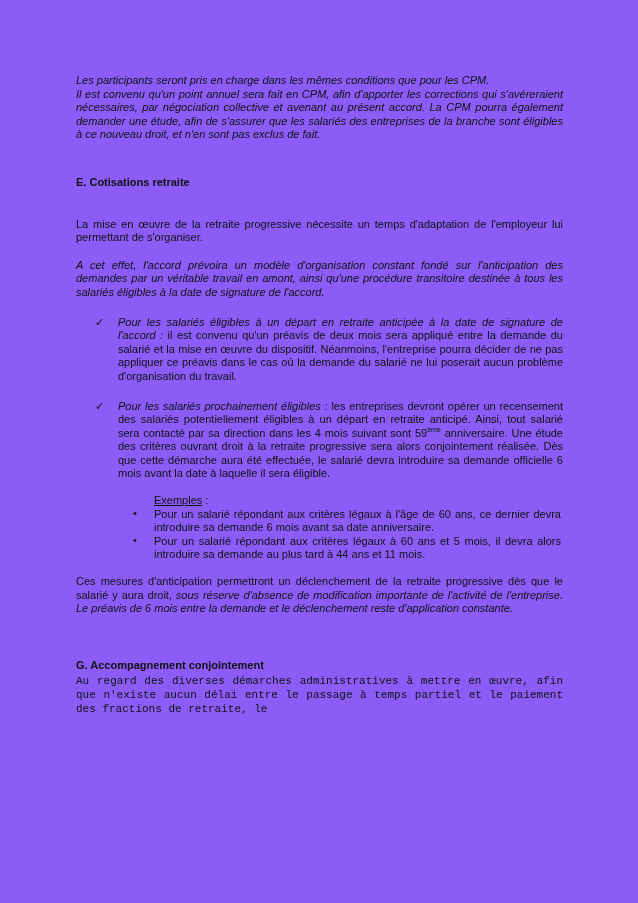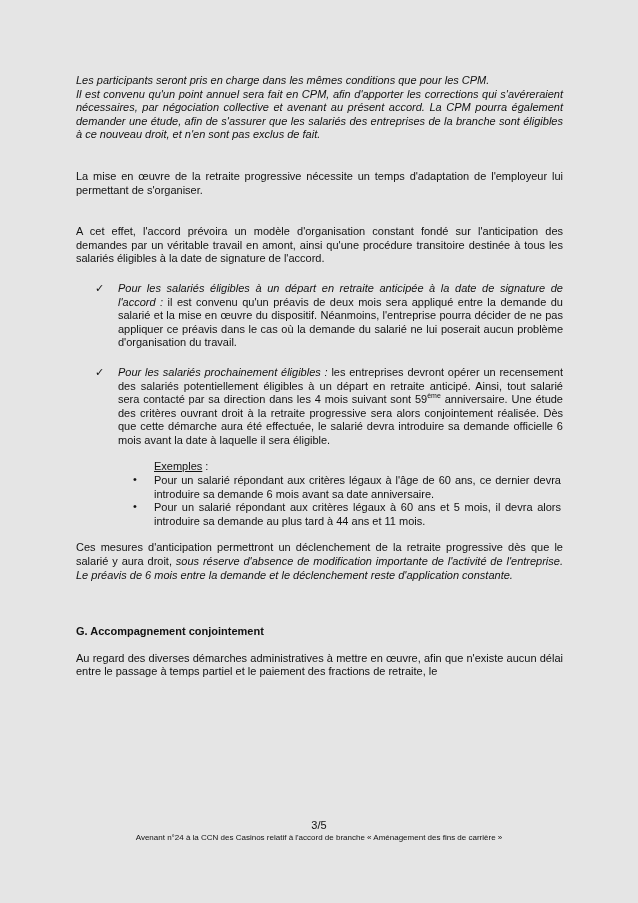--- a/index.html
+++ b/index.html
@@ -11,34 +11,34 @@
     color: #111111;
   }
   .page {
     position: relative;
     width: 638px;
     height: 903px;
     padding: 74px 75px 0 76px;
     font-size: 11px;
     line-height: 13.6px;
     overflow: hidden;
-    background: #e5e5e5;
+    background: #8b5cf6;
   }
   .para { text-align: justify; }
   .italic { font-style: italic; }
   h2 {
     font-size: 11px;
     line-height: 13.6px;
     font-weight: bold;
   }
   .h-e { margin-top: 34px; }
   .p-e { margin-top: 13px; }
   .h-f { margin-top: 21px; }
   .p-f1 { margin-top: 28px; }
-  .p-f2 { margin-top: 28px; }
+  .p-f2 { margin-top: 14px; font-style: italic; }
   .check-item {
     position: relative;
     margin-left: 42px;
     text-align: justify;
   }
   .check-item > .marker {
     position: absolute;
     left: -23px;
     top: 0;
     font-style: normal;
@@ -53,56 +53,53 @@
     margin-right: 2px;
     text-align: justify;
   }
   .ex-item > .marker {
     position: absolute;
     left: -21px;
     top: -1px;
   }
   .p-closing { margin-top: 13px; }
   .h-g { margin-top: 43px; }
-  .p-g { margin-top: 13px; }
+  .p-g { margin-top: 3px; font-family: Liberation Mono, monospace; }
   sup { font-size: 7px; vertical-align: super; line-height: 0; }
   .footer {
     position: absolute;
     left: 0;
     right: 0;
     top: 819px;
     text-align: center;
   }
   .footer .pageno { font-size: 11px; line-height: 13px; }
   .footer .ref { font-size: 8px; line-height: 11px; }
 </style>
 </head>
 <body>
 
 <div class="page">
 
   <p class="para italic"><span>Les participants seront pris en charge dans les mêmes conditions que pour les CPM.</span><br><span>Il est convenu qu'un point annuel sera fait en CPM, afin d'apporter les corrections qui s'avéreraient nécessaires, par négociation collective et avenant au présent accord. La CPM pourra également demander une étude, afin de s'assurer que les salariés des entreprises de la branche sont éligibles à ce nouveau droit, et n'en sont pas exclus de fait.</span></p>
 
+  <h2 class="h-e">E. Cotisations retraite</h2>
 
   <p class="para p-f1">La mise en œuvre de la retraite progressive nécessite un temps d'adaptation de l'employeur lui permettant de s'organiser.</p>
   <p class="para p-f2">A cet effet, l'accord prévoira un modèle d'organisation constant fondé sur l'anticipation des demandes par un véritable travail en amont, ainsi qu'une procédure transitoire destinée à tous les salariés éligibles à la date de signature de l'accord.</p>
 
   <div class="check-item ci-1"><span class="marker">✓</span><span class="italic">Pour les salariés éligibles à un départ en retraite anticipée à la date de signature de l'accord :</span><span> il est convenu qu'un préavis de deux mois sera appliqué entre la demande du salarié et la mise en œuvre du dispositif. Néanmoins, l'entreprise pourra décider de ne pas appliquer ce préavis dans le cas où la demande du salarié ne lui poserait aucun problème d'organisation du travail.</span></div>
 
   <div class="check-item ci-2"><span class="marker">✓</span><span class="italic">Pour les salariés prochainement éligibles :</span><span> les entreprises devront opérer un recensement des salariés potentiellement éligibles à un départ en retraite anticipé. Ainsi, tout salarié sera contacté par sa direction dans les 4 mois suivant sont 59</span><sup>ème</sup><span> anniversaire. Une étude des critères ouvrant droit à la retraite progressive sera alors conjointement réalisée. Dès que cette démarche aura été effectuée, le salarié devra introduire sa demande officielle 6 mois avant la date à laquelle il sera éligible.</span></div>
 
   <p class="examples-label"><span class="u">Exemples</span><span> :</span></p>
 
   <div class="ex-item"><span class="marker">•</span><span>Pour un salarié répondant aux critères légaux à l'âge de 60 ans, ce dernier devra introduire sa demande 6 mois avant sa date anniversaire.</span></div>
 
   <div class="ex-item"><span class="marker">•</span><span>Pour un salarié répondant aux critères légaux à 60 ans et 5 mois, il devra alors introduire sa demande au plus tard à 44 ans et 11 mois.</span></div>
 
   <p class="para p-closing"><span>Ces mesures d'anticipation permettront un déclenchement de la retraite progressive dès que le salarié y aura droit, </span><span class="italic">sous réserve d'absence de modification importante de l'activité de l'entreprise. Le préavis de 6 mois entre la demande et le déclenchement reste d'application constante.</span></p>
 
   <h2 class="h-g">G. Accompagnement conjointement</h2>
   <p class="para p-g">Au regard des diverses démarches administratives à mettre en œuvre, afin que n'existe aucun délai entre le passage à temps partiel et le paiement des fractions de retraite, le</p>
 
-  <div class="footer">
-    <div class="pageno">3/5</div>
-    <div class="ref">Avenant n°24 à la CCN des Casinos relatif à l'accord de branche « Aménagement des fins de carrière »</div>
-  </div>
 
 </div>
 
 </body></html>

